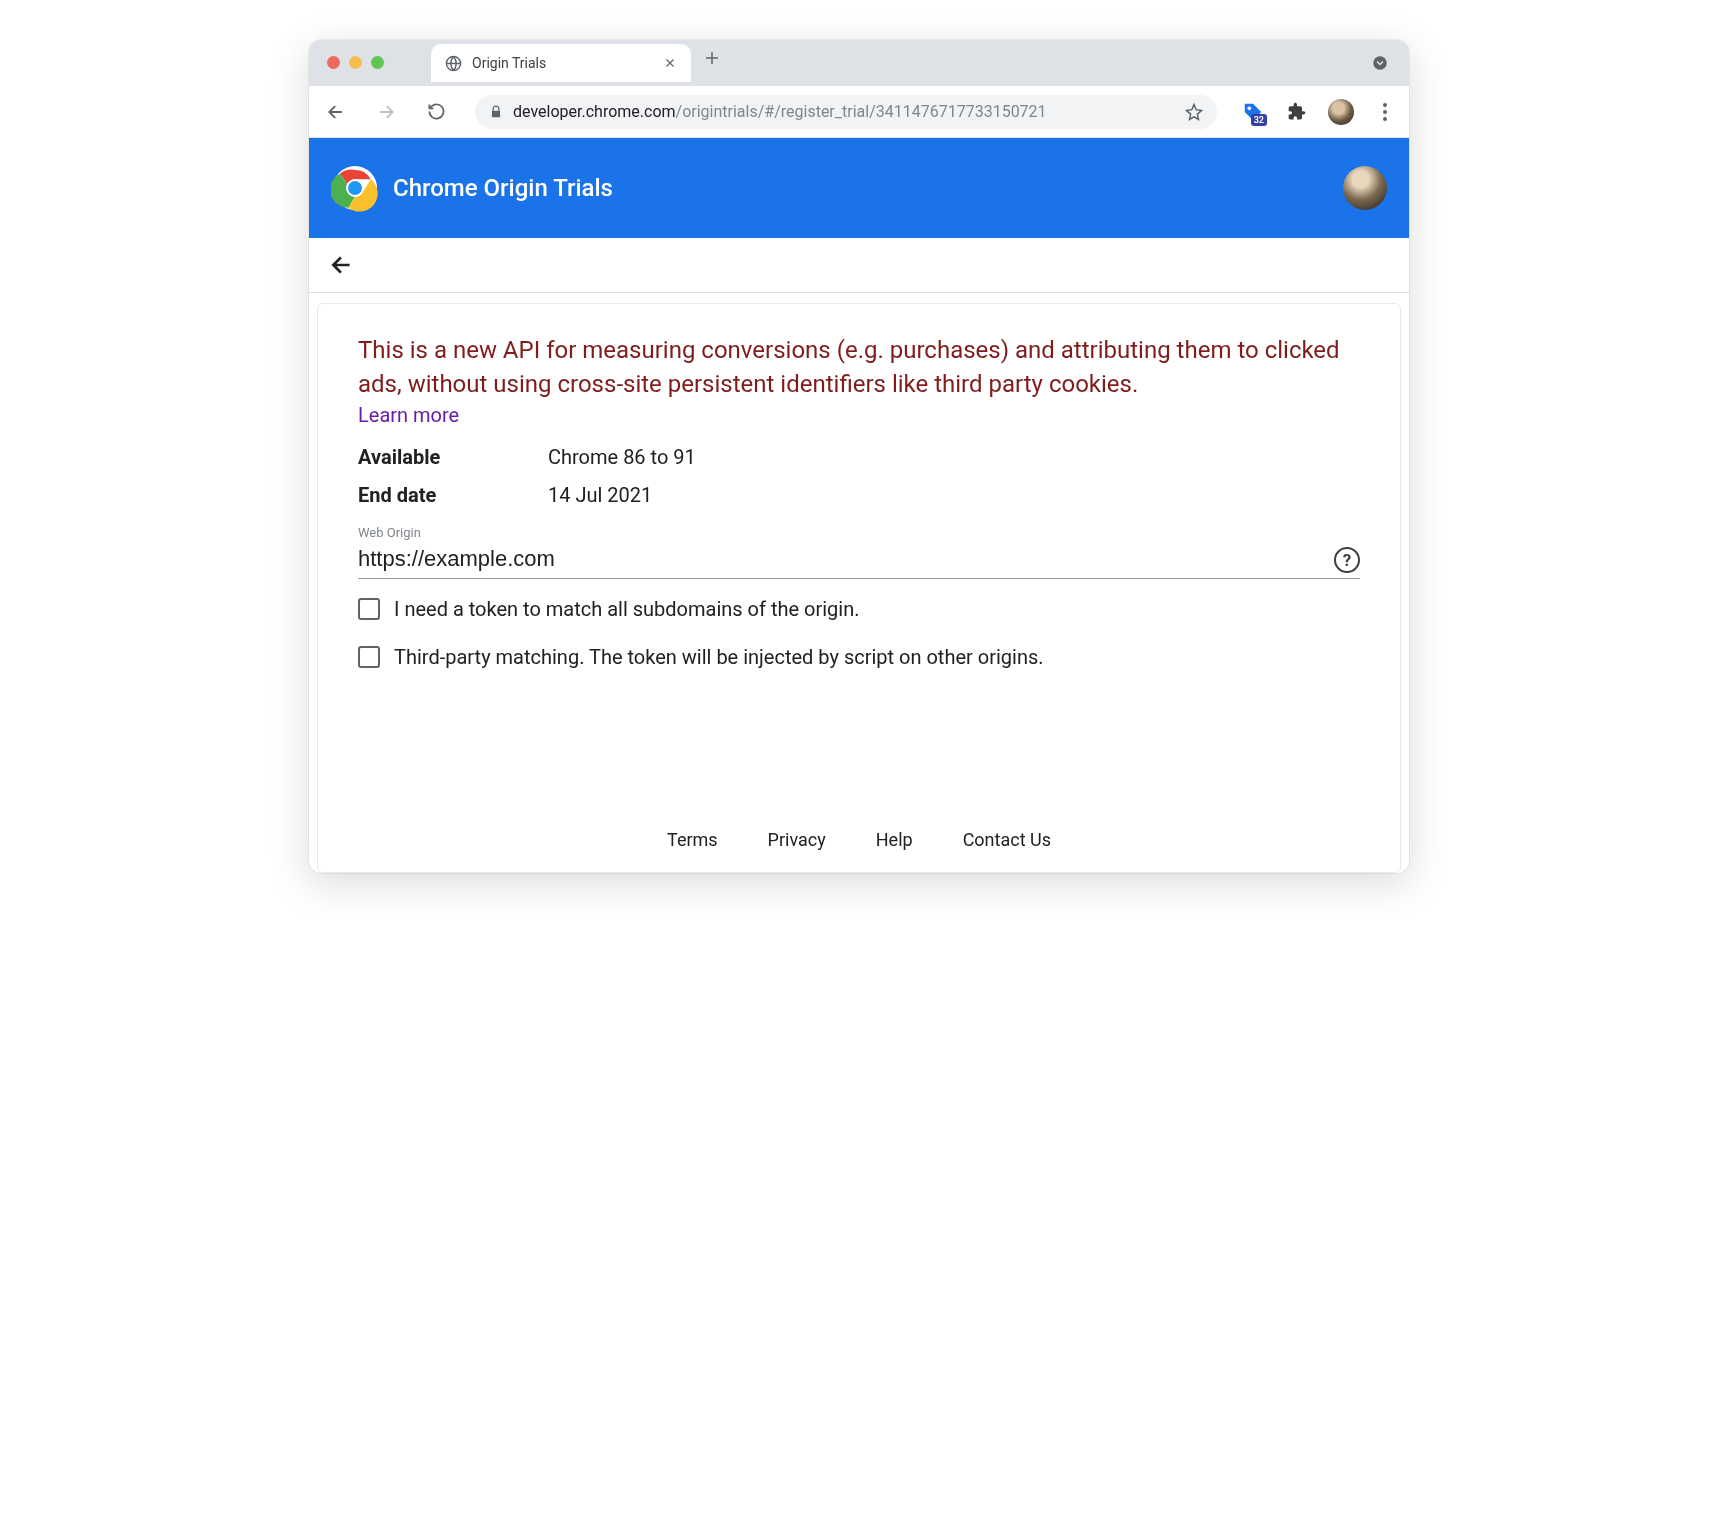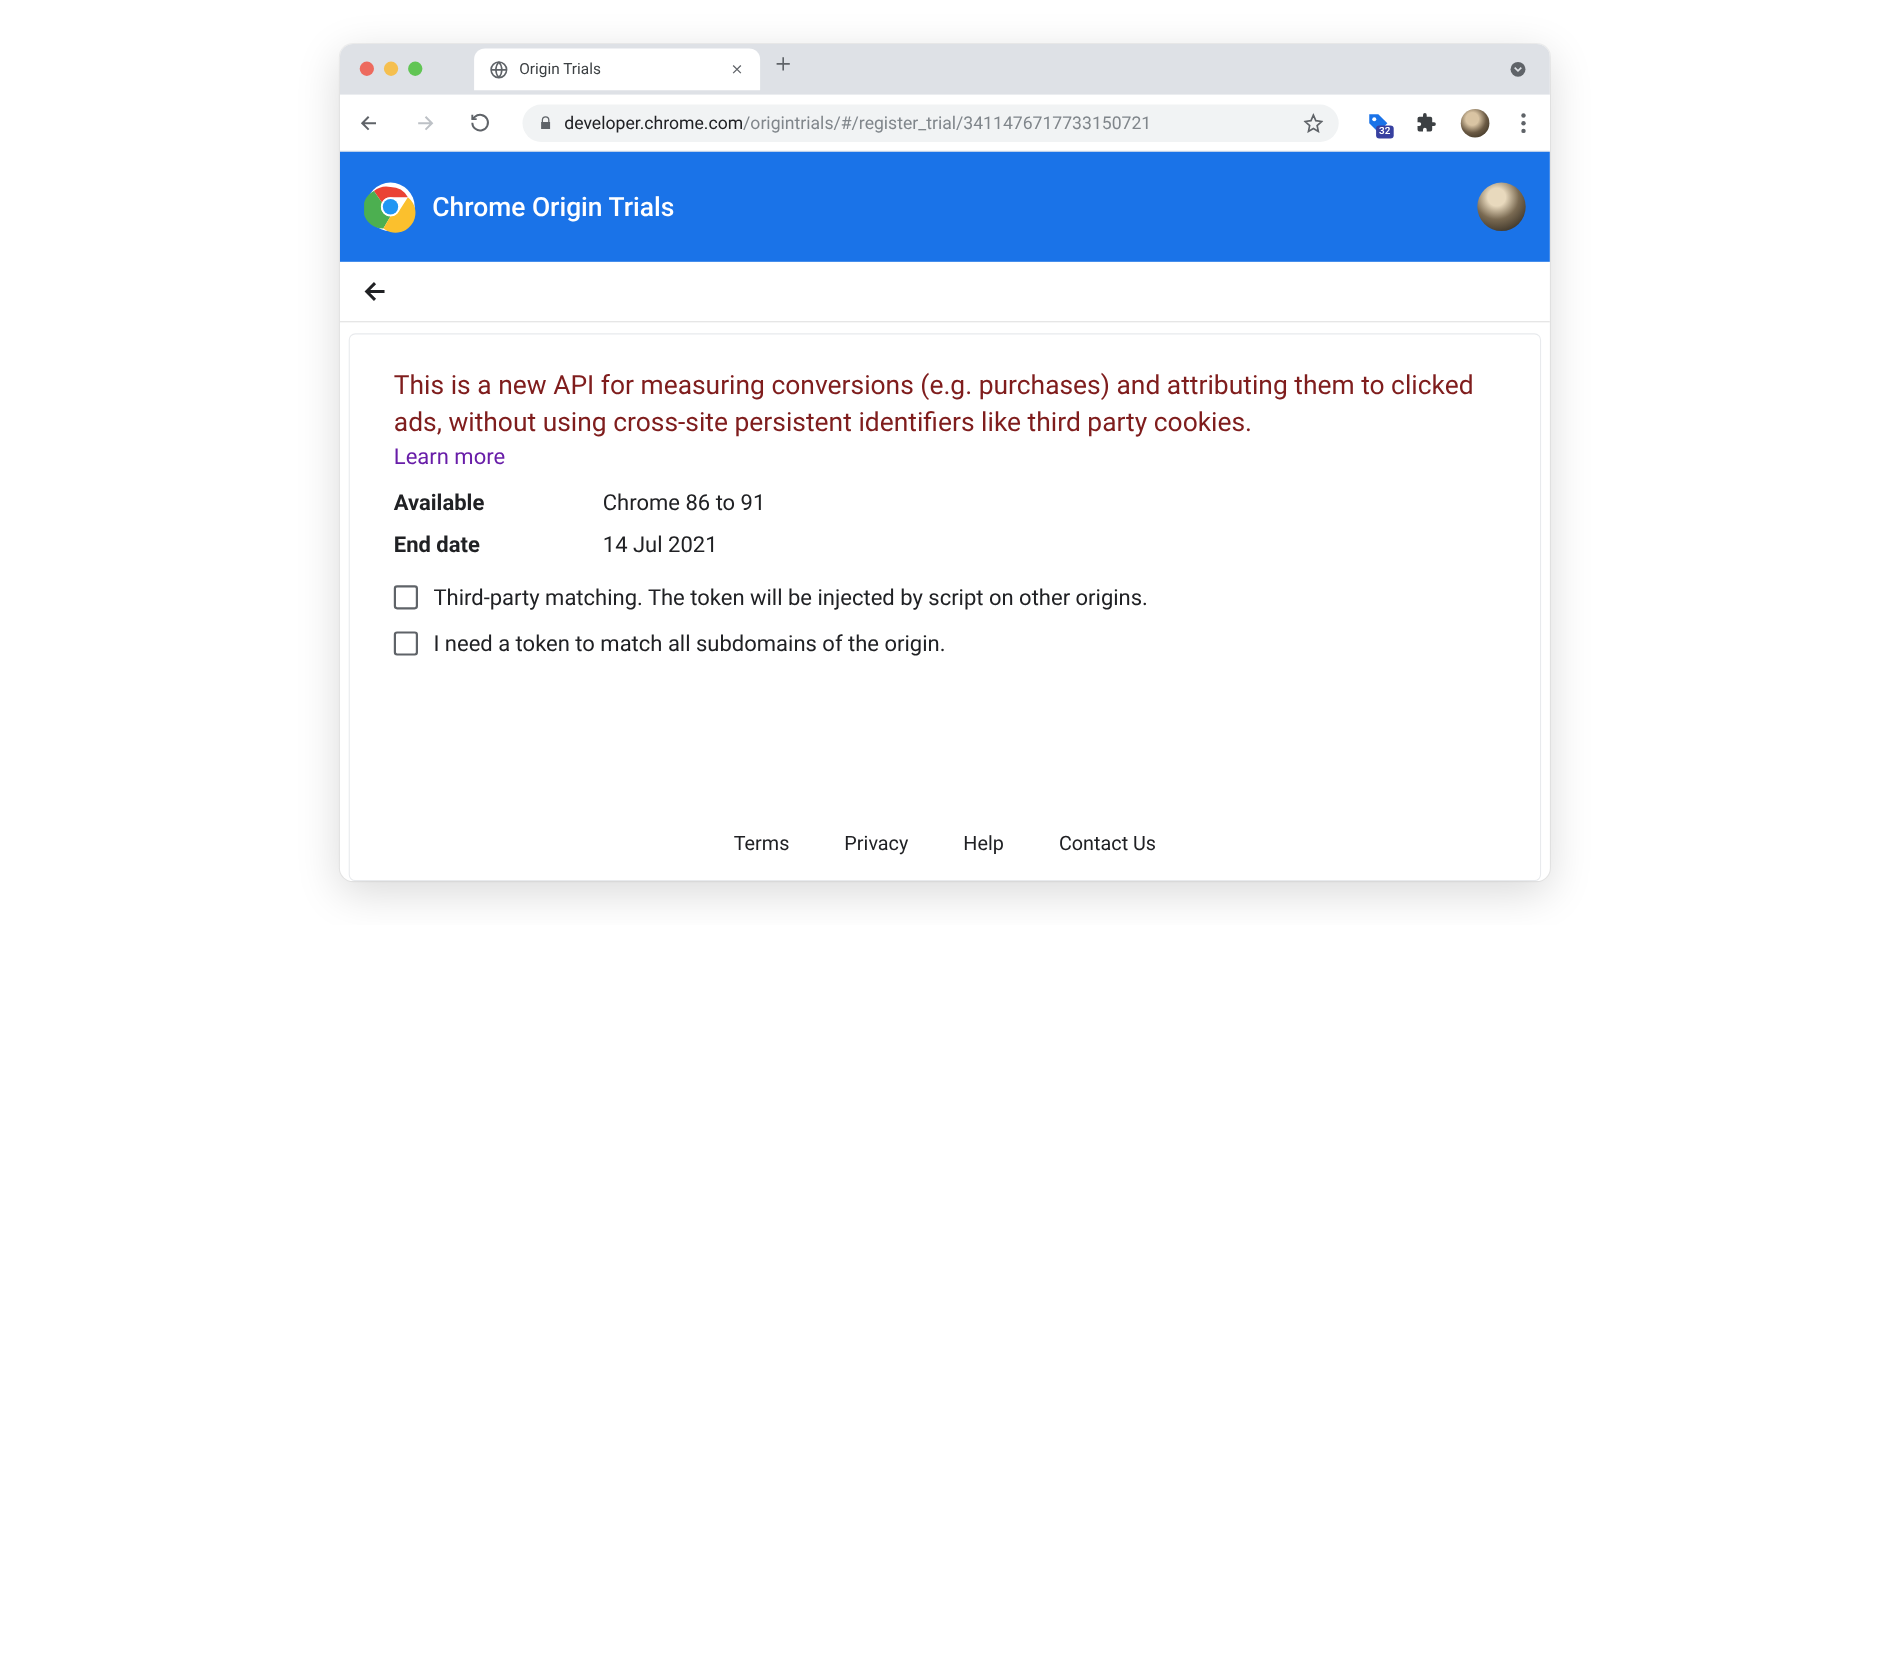--- a/index.html
+++ b/index.html
@@ -274,28 +274,33 @@
 
     <div class="meta-row">
       <div class="meta-label">Available</div>
       <div class="meta-value">Chrome 86 to 91</div>
     </div>
     <div class="meta-row">
       <div class="meta-label">End date</div>
       <div class="meta-value">14 Jul 2021</div>
     </div>
 
-
+    <div class="field-group">
+      <label class="field-label">Web Origin</label>
+      <input class="text-input" value="https://example.com" style="">
+      <div class="help-circ">?</div>
+    </div>
+
+    <div class="checkbox-row" style="margin-top:18px;">
+      <div class="chk"></div>
+      <span>I need a token to match all subdomains of the origin.</span>
+    </div>
     <div class="checkbox-row">
       <div class="chk"></div>
       <span>Third-party matching. The token will be injected by script on other origins.</span>
-    </div>
-    <div class="checkbox-row" style="margin-top:18px;">
-      <div class="chk"></div>
-      <span>I need a token to match all subdomains of the origin.</span>
     </div>
 
     
     
 
     
     
 
     
     

